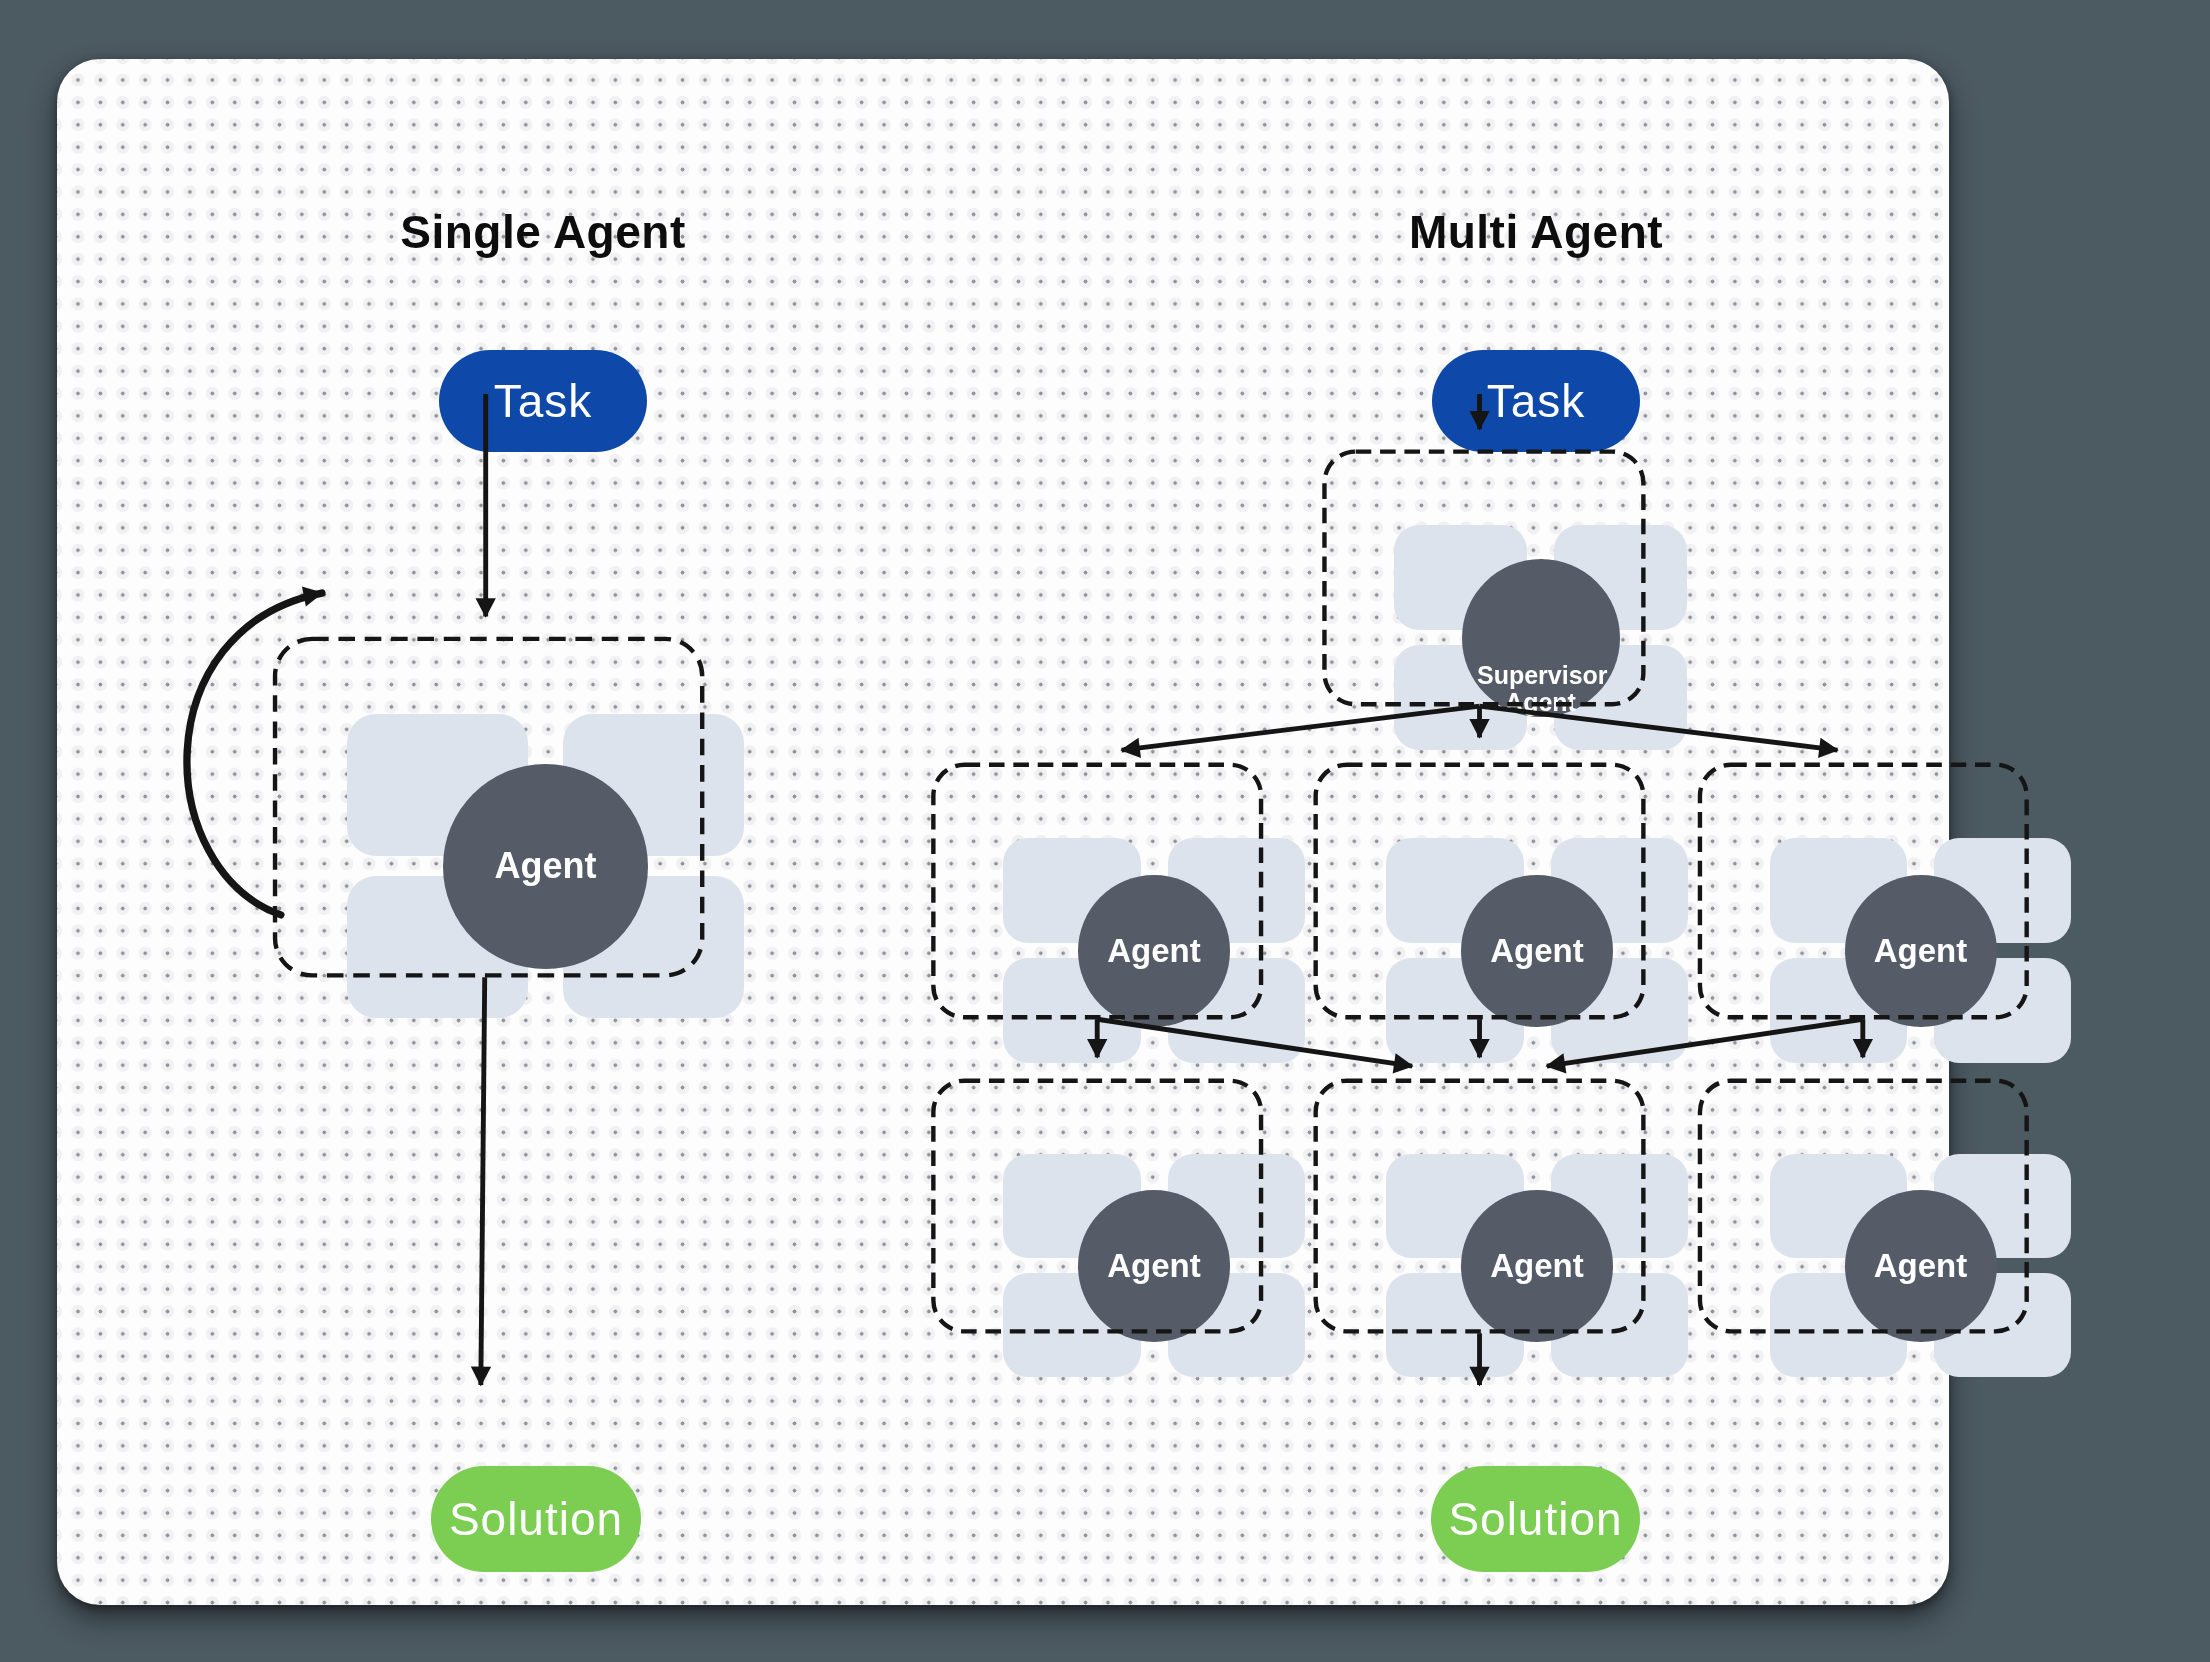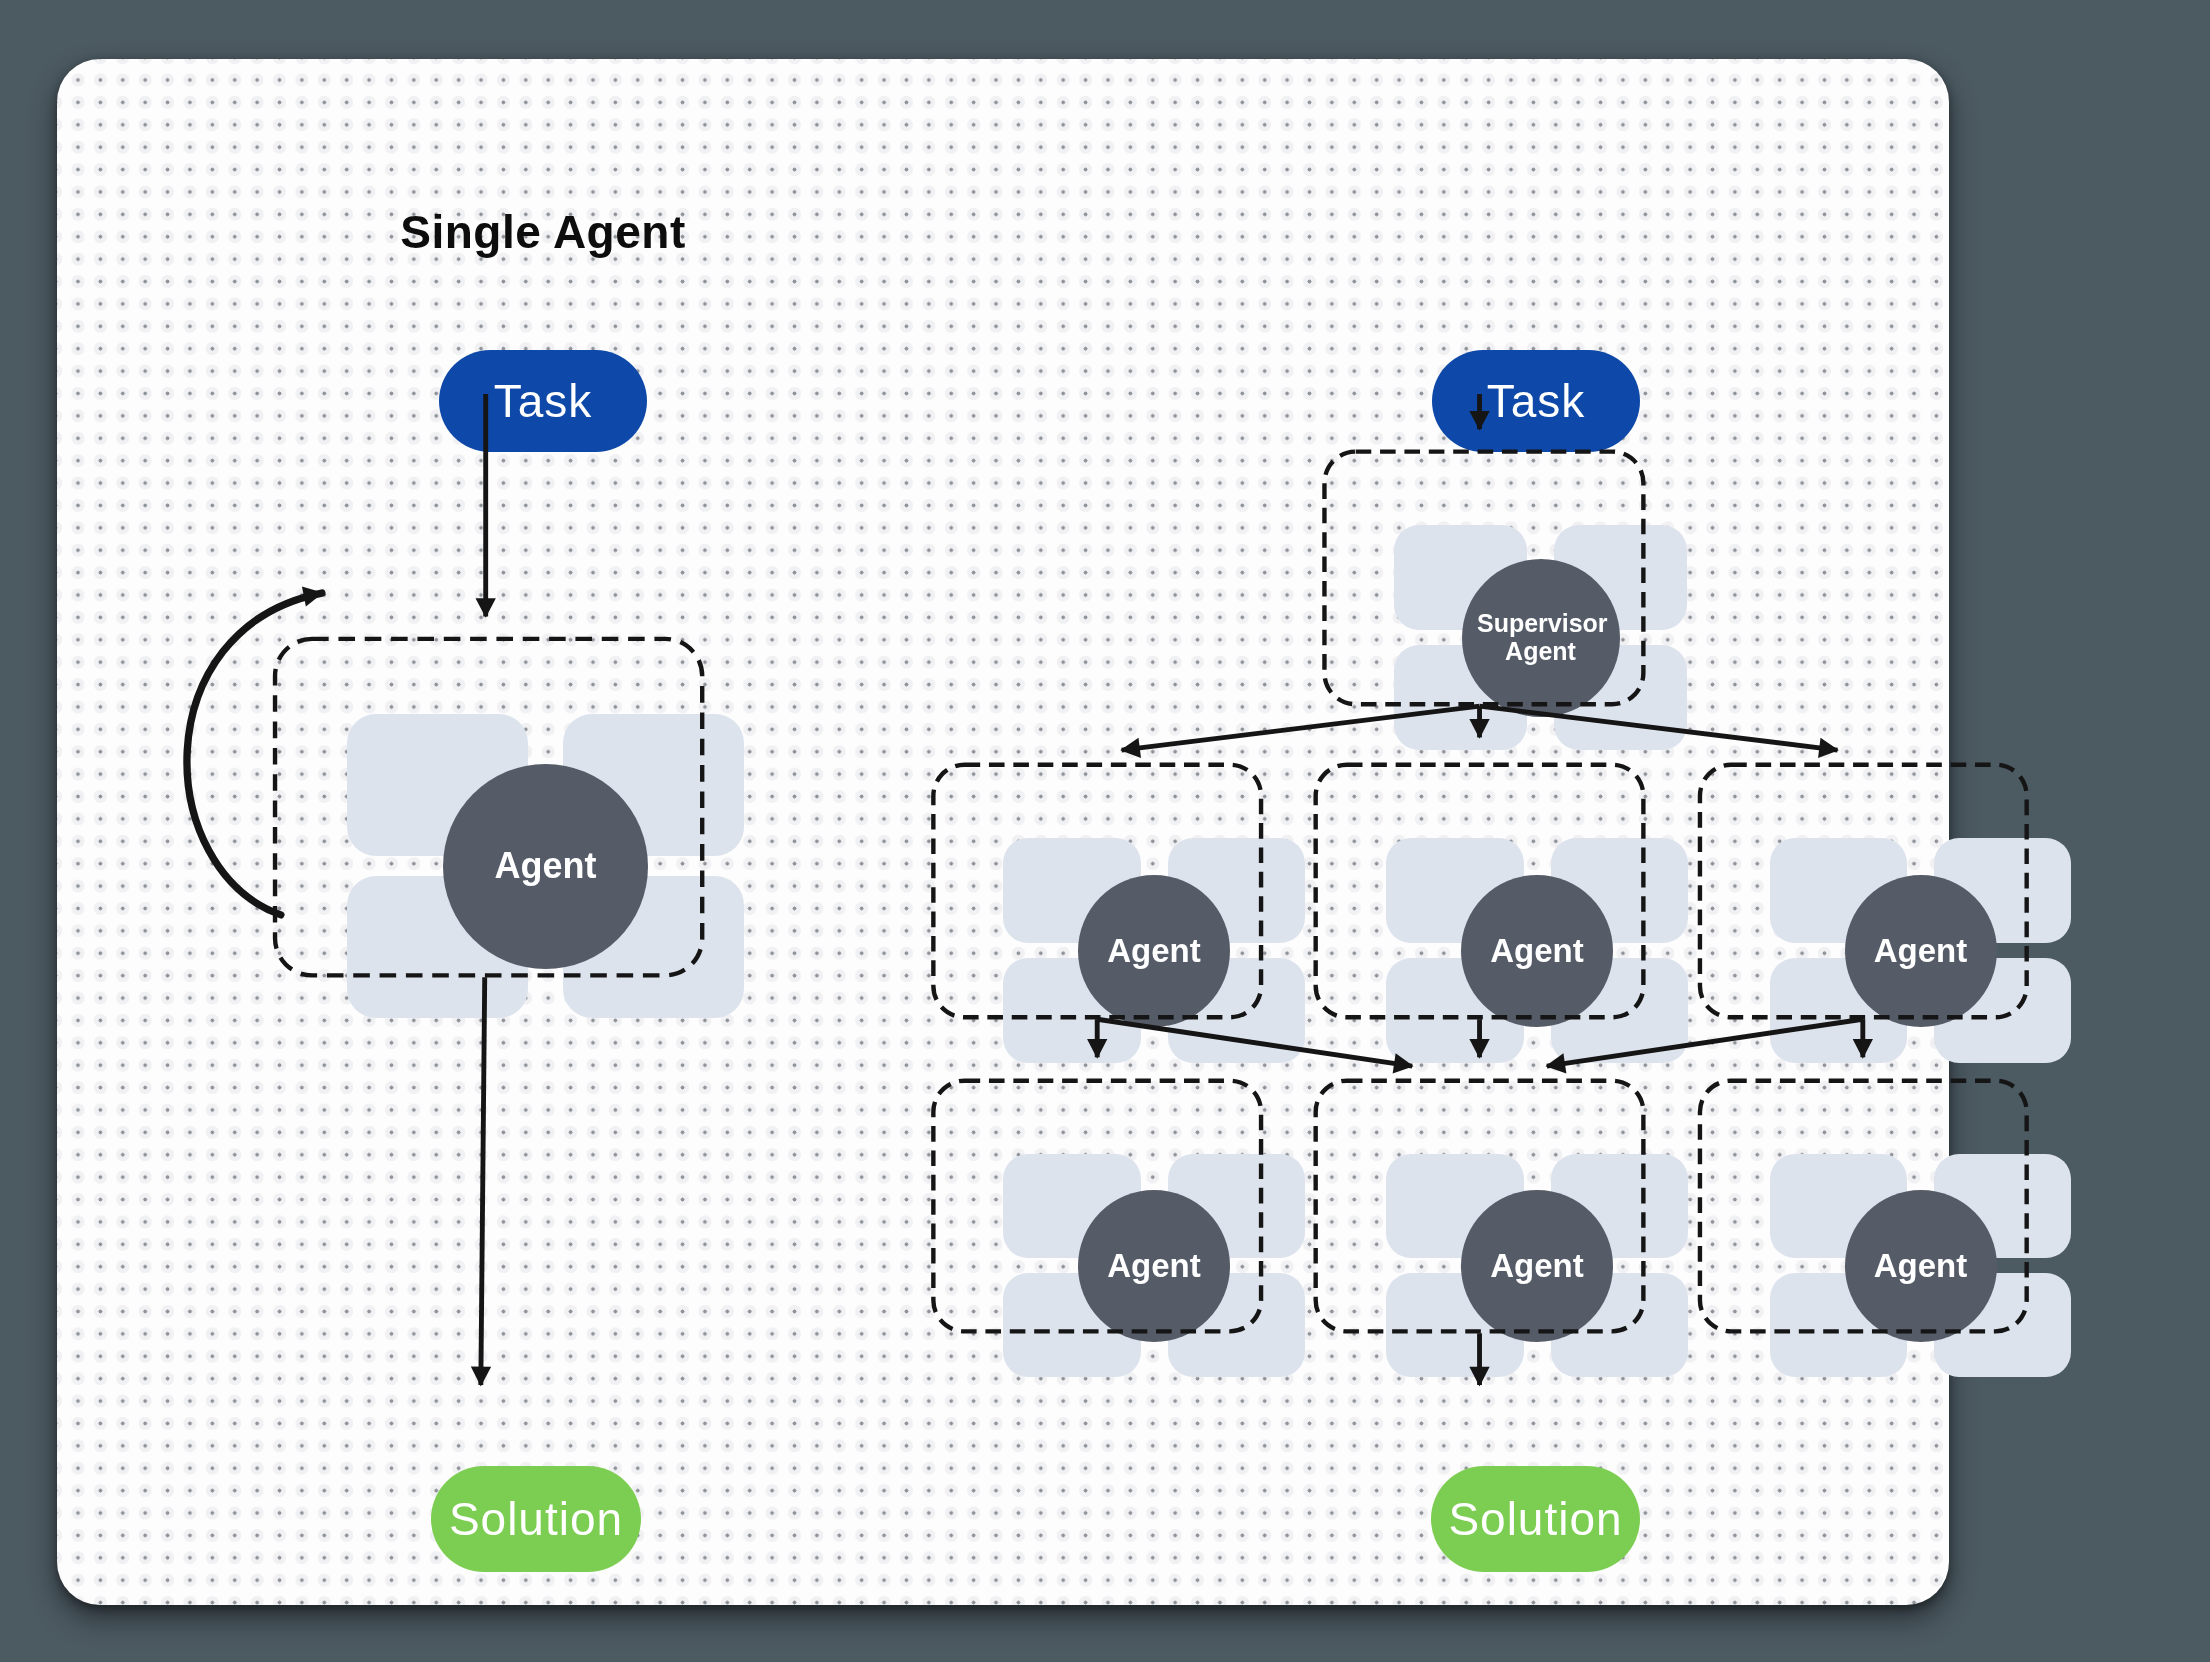--- a/index.html
+++ b/index.html
@@ -111,20 +111,21 @@
   .cluster.small .node-circle {
     width: 152px;
     height: 152px;
     font-size: 33px;
   }
   .cluster.supervisor .node-circle {
     width: 158px;
     height: 158px;
     font-size: 25px;
     line-height: 1.1;
+    align-items: flex-end;
   }
   .cluster.supervisor .node-circle span {
     display: block;
     width: 127px;
   }
   svg.overlay {
     position: absolute;
     inset: 0;
     width: 2211px;
     height: 1663px;
@@ -145,20 +146,21 @@
     stroke-linecap: round;
   }
 </style>
 </head>
 <body>
 
 <div class="page">
   <div class="card">
 
     <div class="col-title" style="left:242px; top:146px;">Single Agent</div>
+    <div class="col-title" style="left:1235px; top:146px;">Multi Agent</div>
 
     <div class="pill task" style="left:382px; top:291px;">
       <span>Task</span>
     </div>
 
     <div class="cluster big" style="left:275px; top:639px; width:427px; height:336px;">
       <div class="quad-grid">
         <div class="quad"></div>
         <div class="quad"></div>
         <div class="quad"></div>

